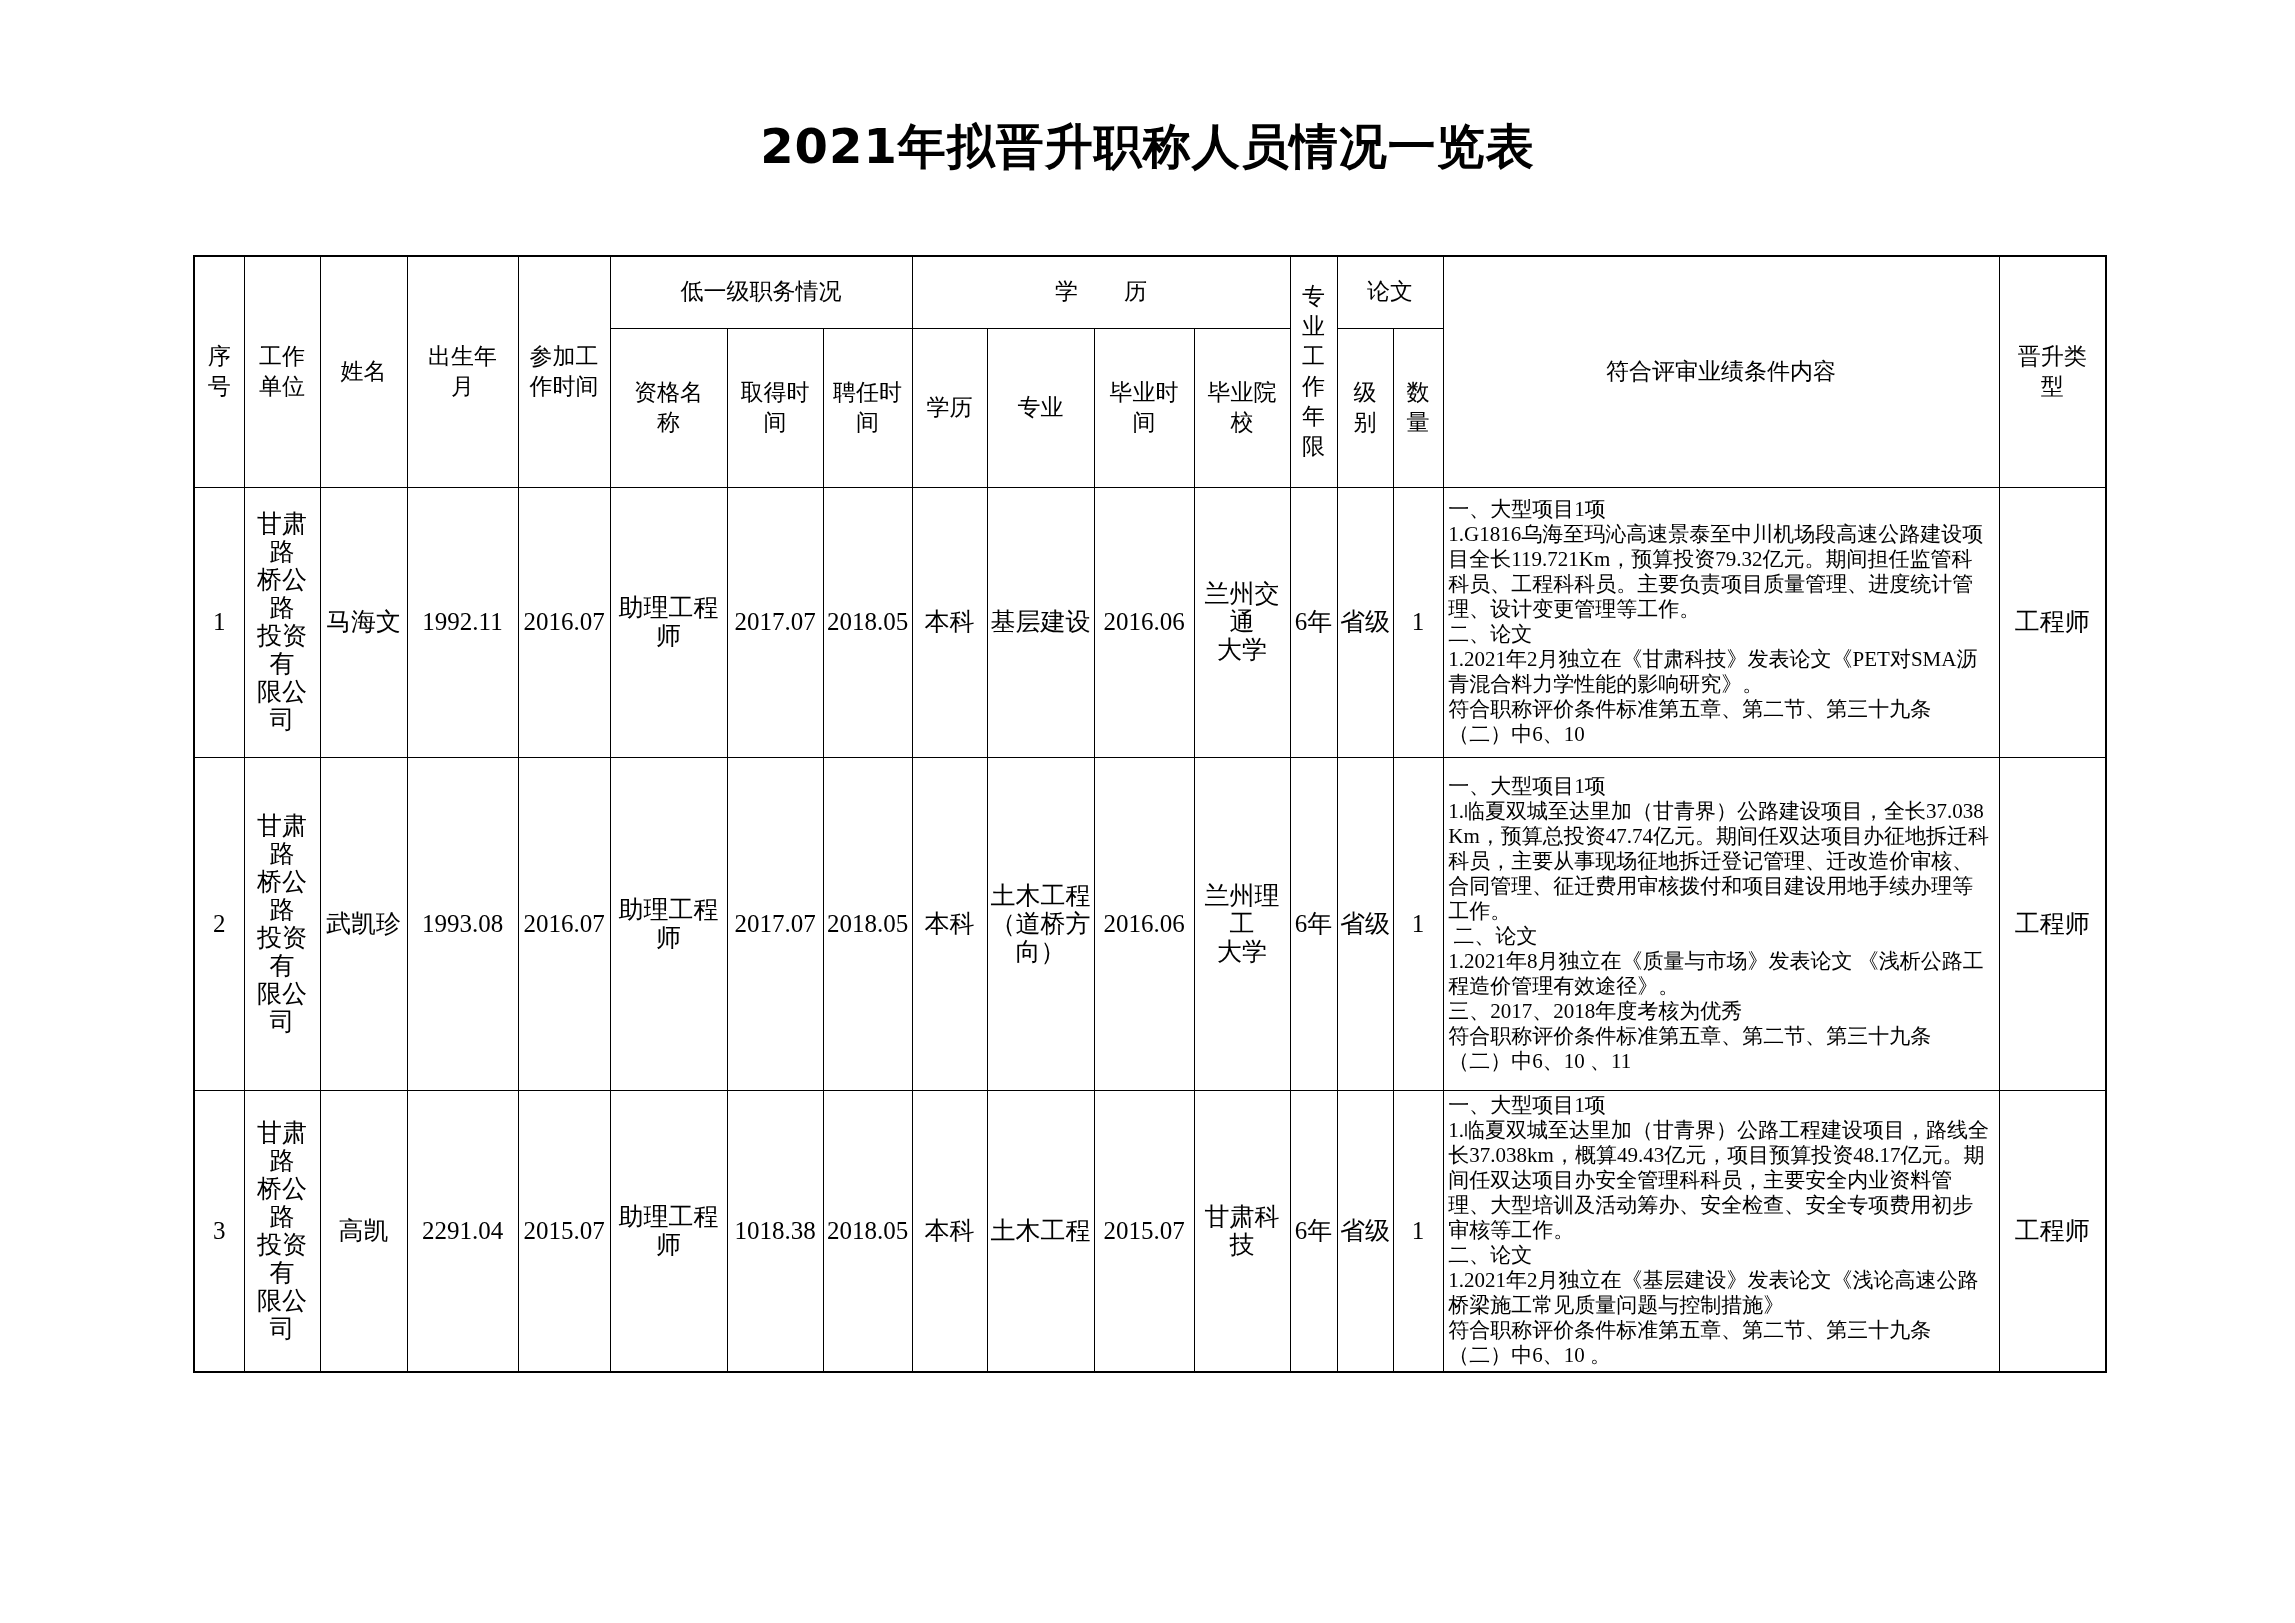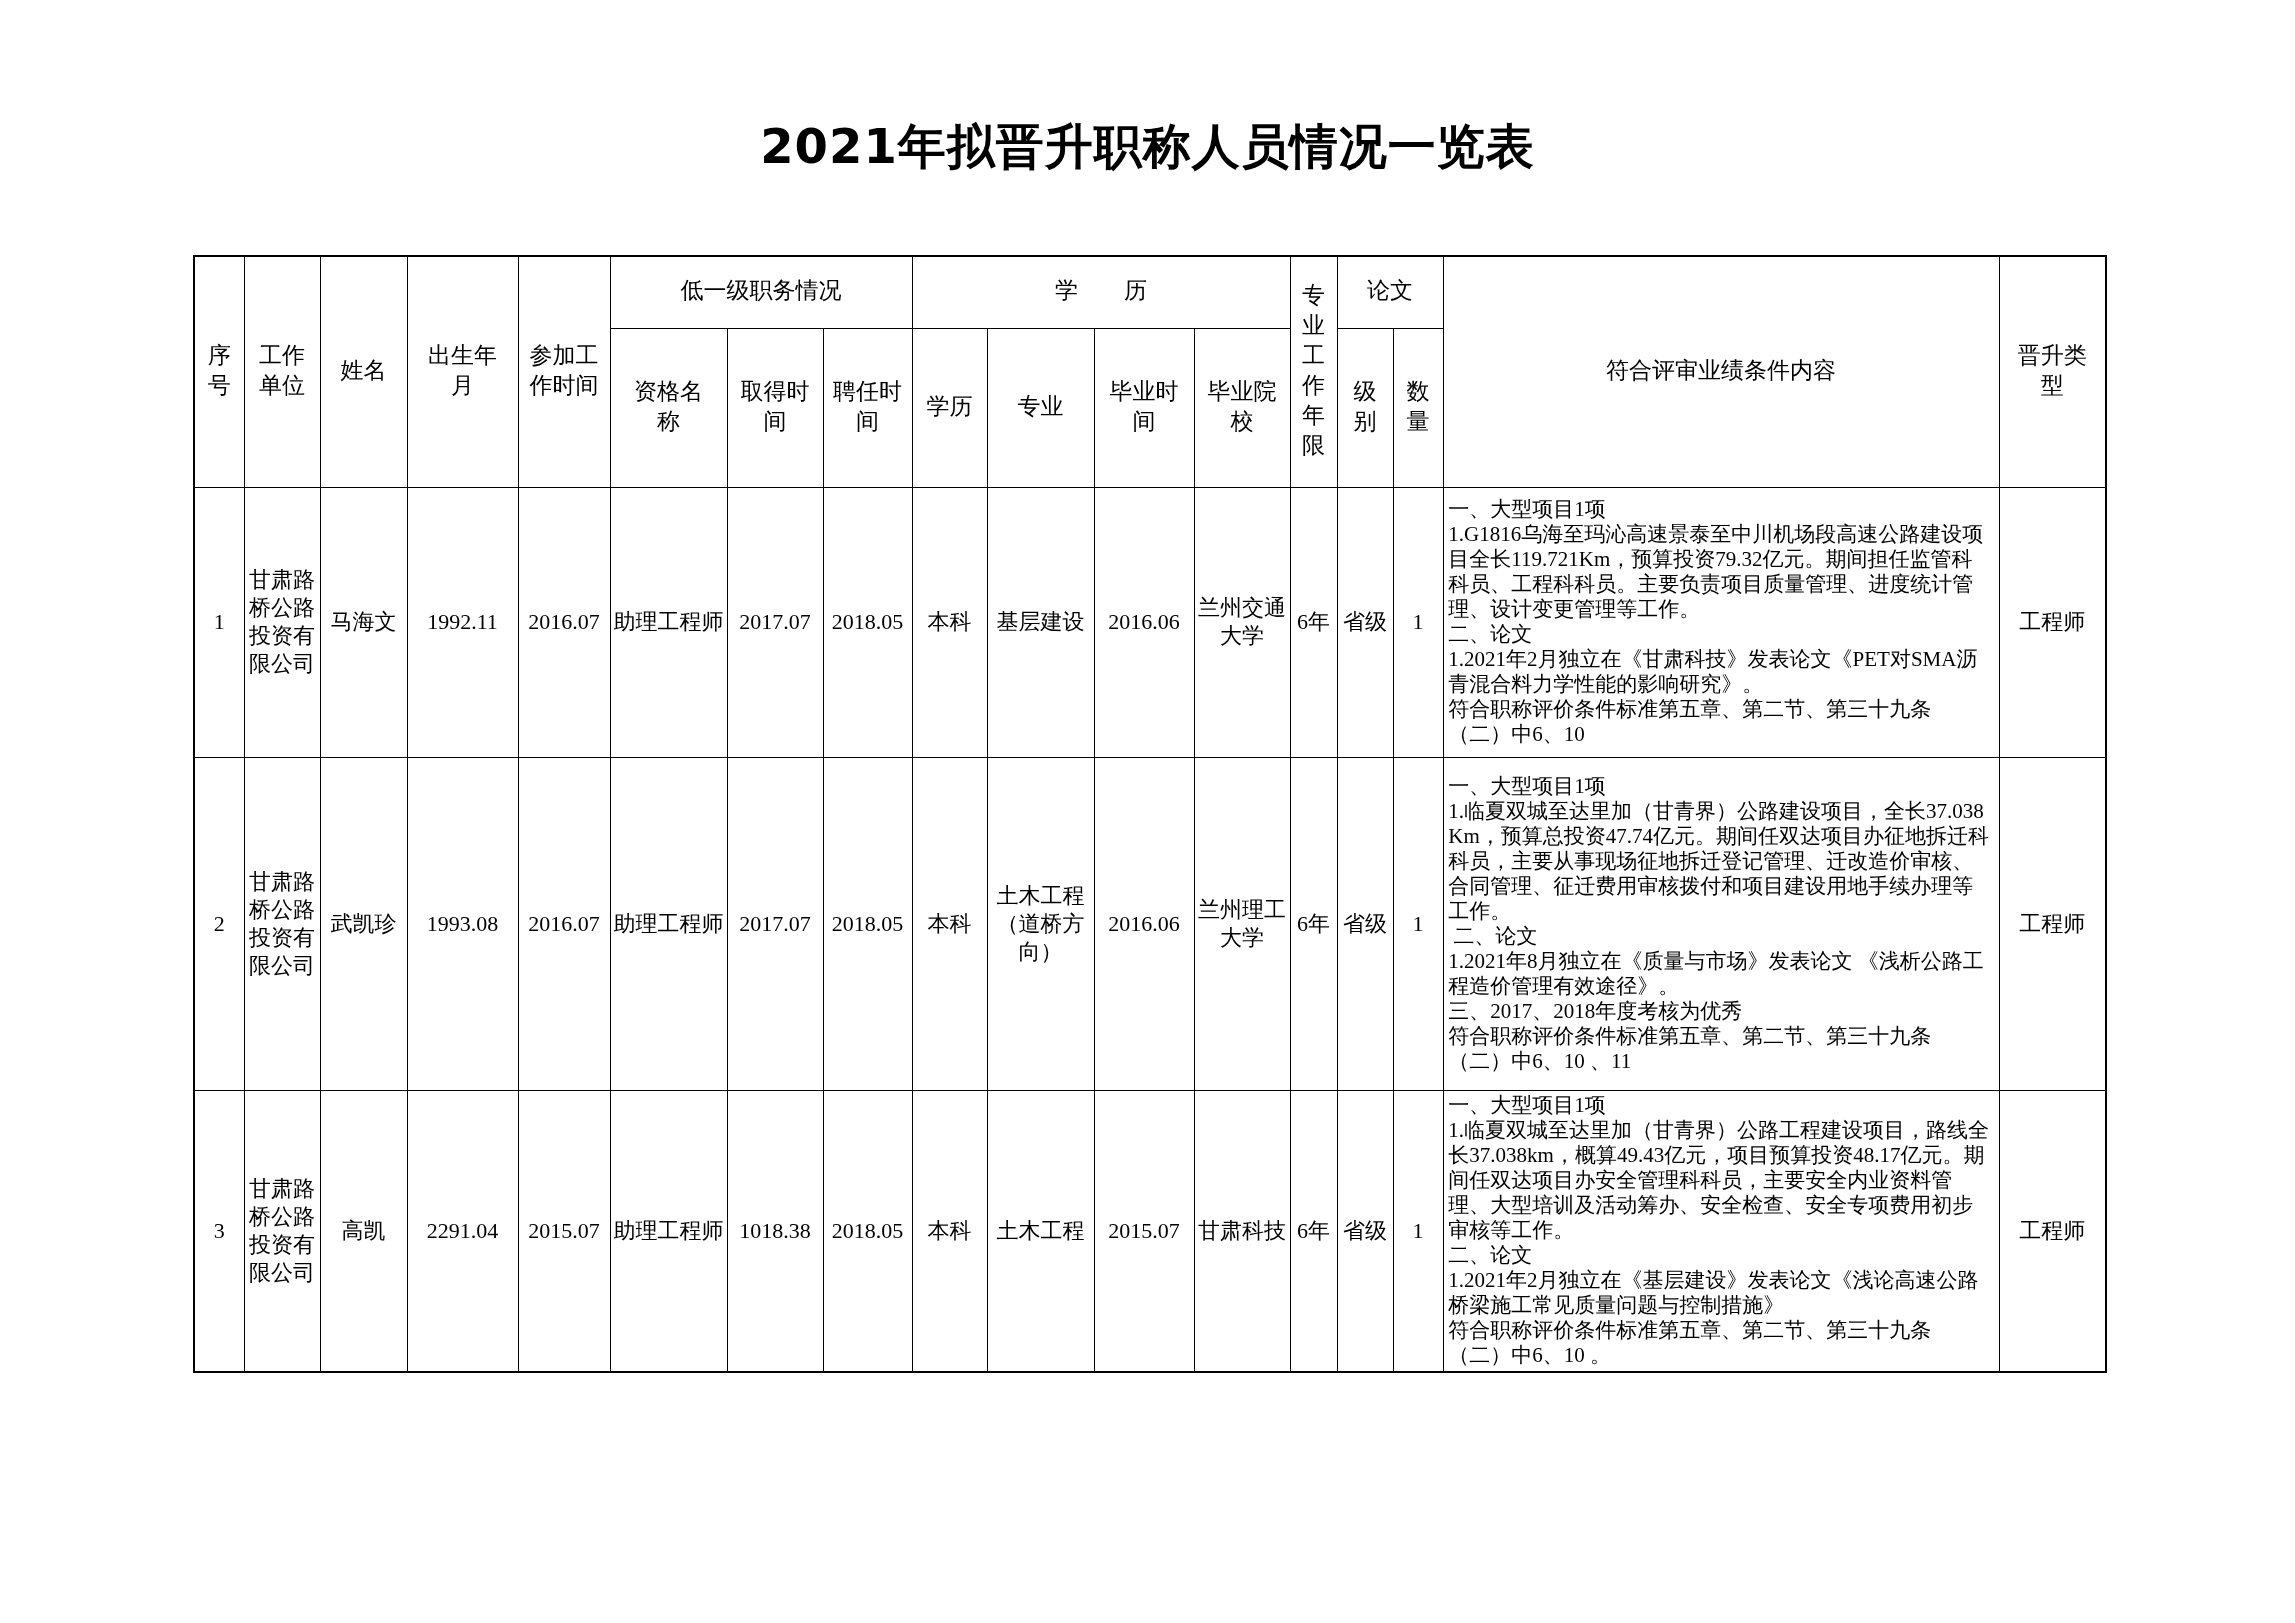--- a/index.html
+++ b/index.html
@@ -37,24 +37,23 @@
     vertical-align: middle;
     padding: 1.9px;
     overflow: hidden;
     white-space: pre-line;
     word-break: break-all;
   }
   table.grid th {
     font-weight: normal;
     font-size: 23px;
     line-height: 30px;
-    font-family: Liberation Mono, monospace;
   }
   table.grid td {
-    font-size: 22px;
+    font-size: 25px;
     line-height: 28px;
   }
   table.grid td.achv {
     text-align: left;
     white-space: pre-wrap;
     font-size: 21px;
     line-height: 25px;
     padding: 2.9px 6.7px 2.9px 4.8px;
     vertical-align: middle;
   }

